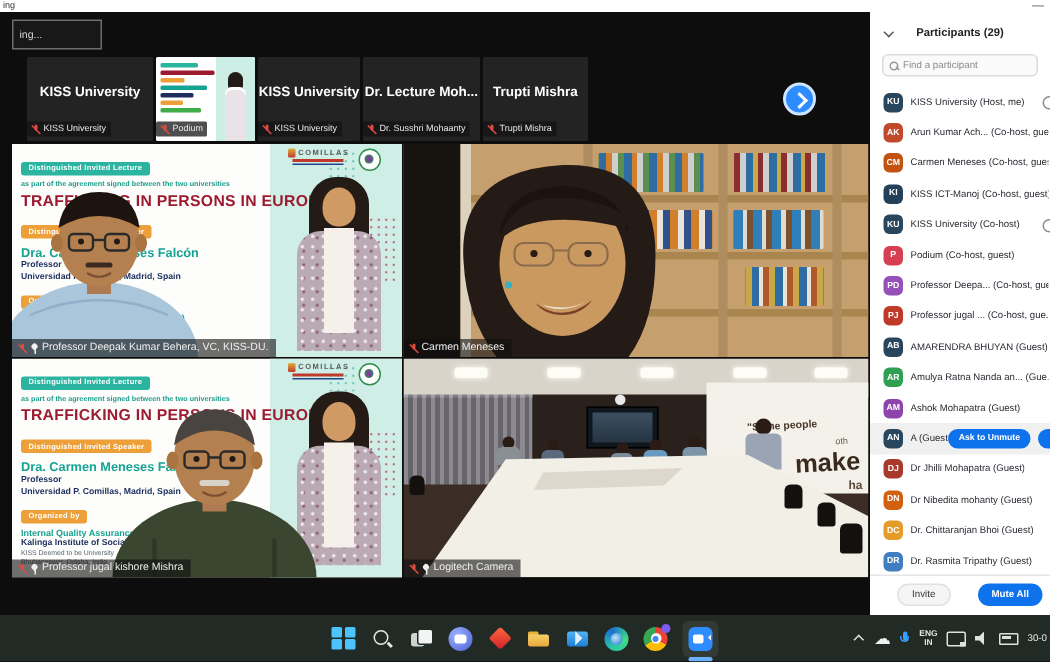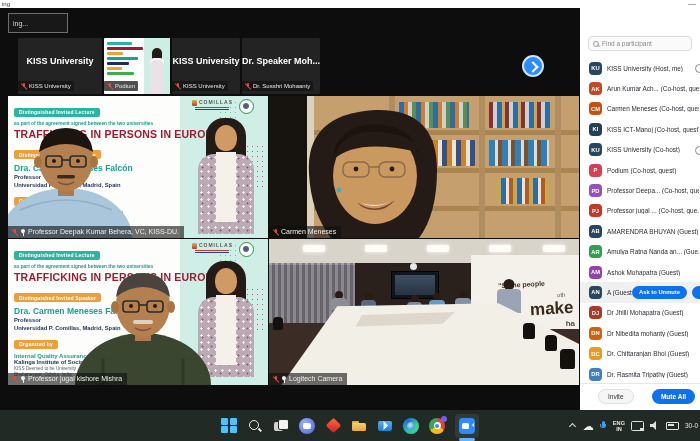--- a/index.html
+++ b/index.html
@@ -211,24 +211,31 @@
       </div>
     </div>
     <div class="fs-tile" style="width:68px">
          <div class="fs-center">KISS University</div>
       <div class="fs-label">
       <span class="mic"></span>
         <span>KISS University</span>
       </div>
     </div>
     <div class="fs-tile" style="width:78px">
-         <div class="fs-center">Dr. Speaker Moh...</div>
+         <div class="fs-center">Dr. Lecture Moh...</div>
       <div class="fs-label">
       <span class="mic"></span>
         <span>Dr. Susshri Mohaanty</span>
+      </div>
+    </div>
+    <div class="fs-tile" style="width:70px">
+         <div class="fs-center">Trupti Mishra</div>
+      <div class="fs-label">
+      <span class="mic"></span>
+        <span>Trupti Mishra</span>
       </div>
     </div>
   </div>
 <div class="abs" id="fs-next">
     <i></i>
   </div>
 
 <div class="vtile" id="tile-tl">
   <div class="poster">
     <div class="mint"></div>
@@ -442,20 +449,26 @@
   </div>
   <div class="vlabel">
     <span class="mic"></span>
     <span class="pin"></span>
     <span>Logitech Camera</span>
   </div>
 </div>
 
 <div class="abs" id="panel-dash"><span>—</span></div>
 <div class="abs" id="panel">
+  <div id="panel-head">
+    <div id="panel-chevron">
+        <i></i>
+      </div>
+    <div id="panel-title">Participants (29)</div>
+  </div>
   <div id="search-box">
     <span class="sicon"></span>
     <span class="sph">Find a participant</span>
   </div>
   <div id="plist">
       <div class="prow">
        <span class="pav" style="background:#29465f">KU</span>
        <span class="pname">KISS University (Host, me)</span>
         <span class="pclock"></span>
       </div>

